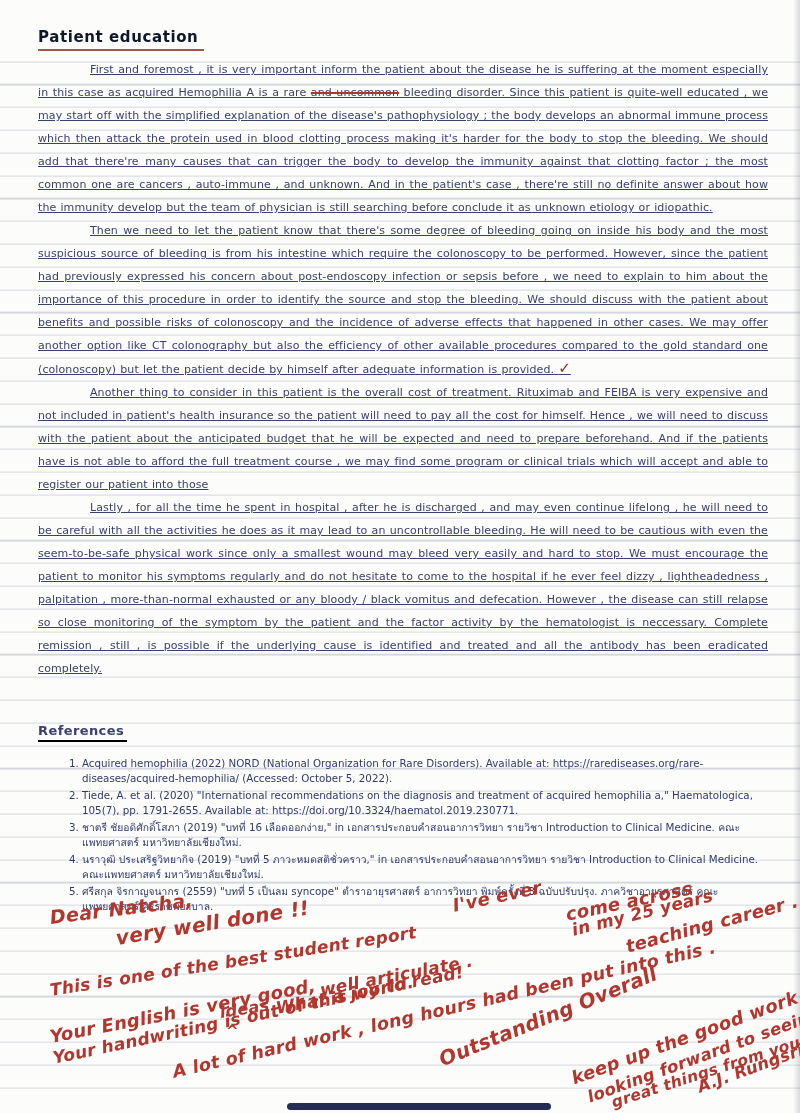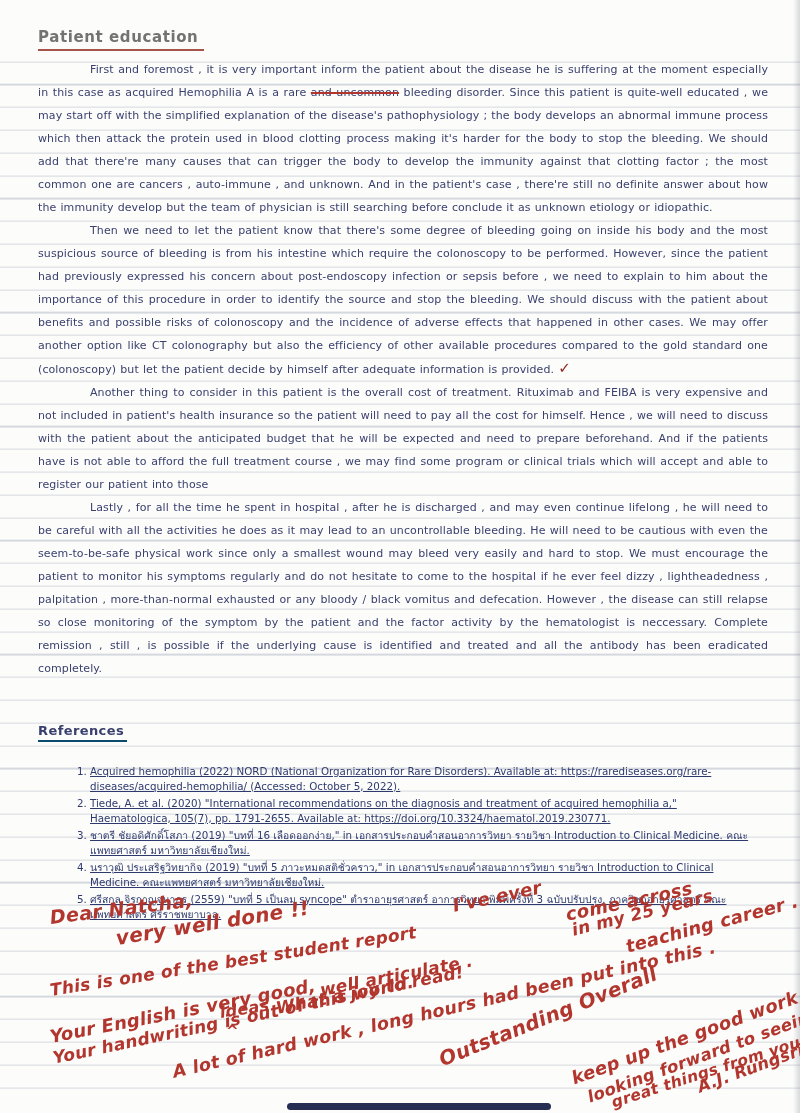--- a/index.html
+++ b/index.html
@@ -16,38 +16,38 @@
       rgba(150,156,178,.38) 21.6px,rgba(150,156,178,.38) 22.8px);
     background-position:0 -5.4px;
     pointer-events:none;
   }
   .edge{position:absolute;top:0;right:0;width:7px;height:100%;
     background:linear-gradient(to right,rgba(0,0,0,0),rgba(120,126,140,.28));}
   
   .title{
     position:absolute;left:38px;top:28px;margin:0;
     font-size:15px;font-weight:bold;letter-spacing:.6px;
-    color:#737373;border-bottom:2px solid #a6544a;padding:0 6px 3px 0;
+    color:#0f172a;border-bottom:2px solid #a6544a;padding:0 6px 3px 0;
     display:inline-block;
   }
   
-  .essay{position:absolute;left:38px;top:58px;width:730px;color:#3a416f;}
+  .essay{position:absolute;left:38px;top:58px;width:730px;color:#3a416f;text-decoration:underline;}
   .essay p{
     margin:0;font-size:11px;line-height:23px;letter-spacing:.1px;
     word-spacing:.5px;text-align:justify;text-indent:52px;
   }
   .strike{text-decoration:line-through;text-decoration-color:#b2362e;text-decoration-thickness:2px;}
   .check{color:#8f2420;font-size:15px;font-weight:bold;letter-spacing:0;}
   
   .refs{position:absolute;left:38px;top:720px;width:730px;color:#2e3a6e;}
   .refs h2{
     margin:0 0 10px 0;font-size:13px;font-weight:bold;letter-spacing:.4px;
-    color:#39406f;border-bottom:2px solid #0c4a6e;display:inline-block;padding:0 3px 2px 0;
+    color:#39406f;border-bottom:2px solid #000000;display:inline-block;padding:0 3px 2px 0;
   }
-  .refs ol{margin:12px;padding-left:40px;text-decoration:underline;}
+  .refs ol{margin:4px;padding-left:40px;}
   .refs li{font-size:10.3px;line-height:14.5px;margin-bottom:3px;}
   
   .fb{
     position:absolute;white-space:nowrap;color:#b2362e;
     font-style:italic;font-weight:bold;transform-origin:left center;
     letter-spacing:.3px;
   }
   .f0{left:50px;top:906px;font-size:19px;transform:rotate(-7deg);}
   .f1{left:116px;top:926px;font-size:20px;transform:rotate(-9deg);}
   .f2{left:50px;top:980px;font-size:17px;transform:rotate(-9deg);}

